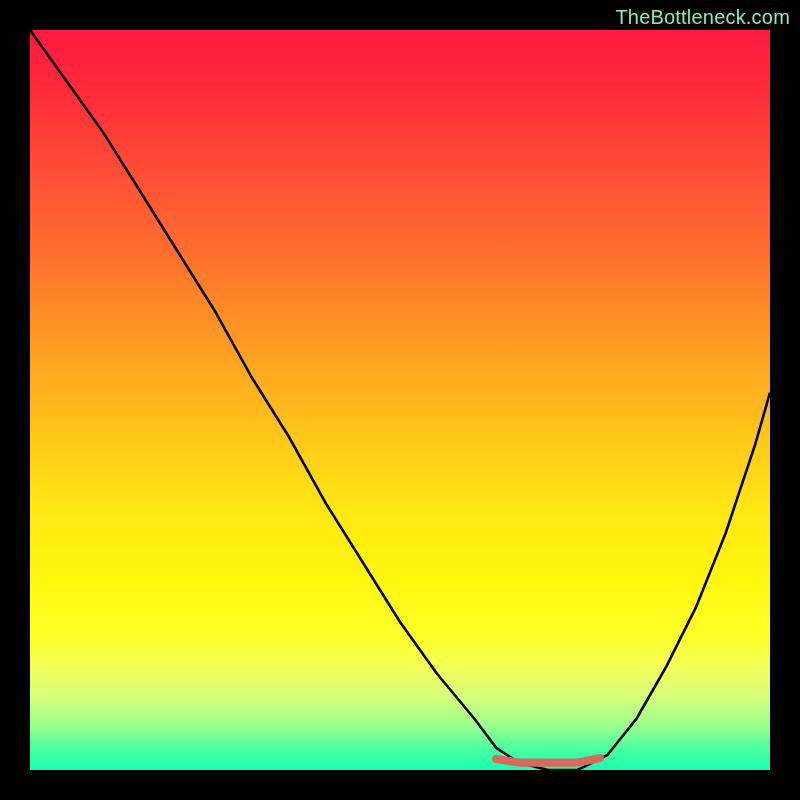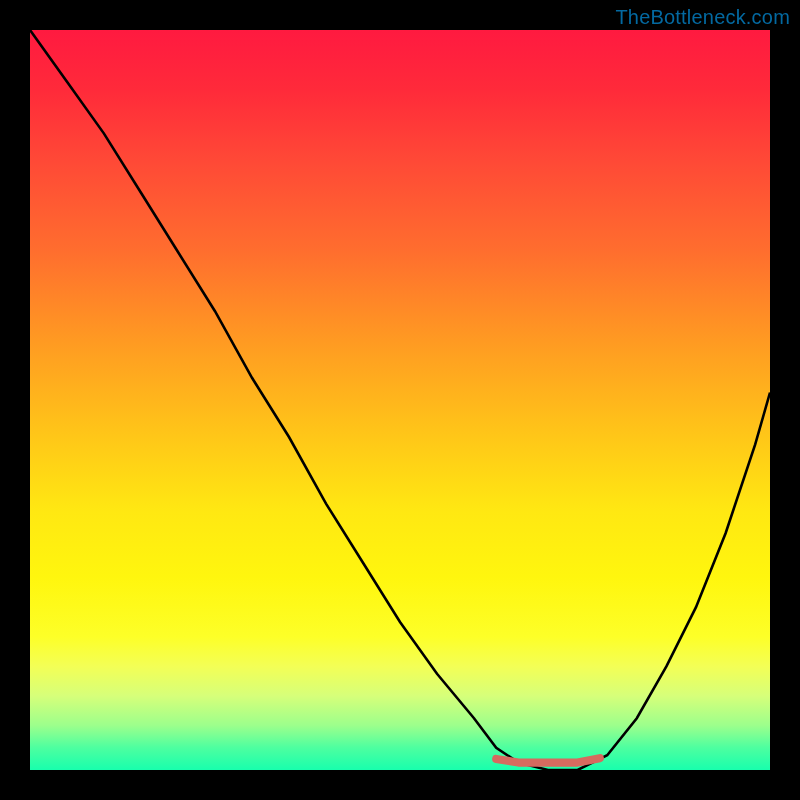--- a/index.html
+++ b/index.html
@@ -46,21 +46,21 @@
     position: absolute;
     left: 0;
     top: 0;
     width: 740px;
     height: 740px;
   }
   .watermark {
     position: absolute;
     top: 6px;
     right: 10px;
-    color: #0369a1;
+    color: #86efac;
     font-size: 20px;
     font-weight: 400;
     letter-spacing: 0.2px;
   }
 </style>
 </head>
 <body>
 
 <div class="frame">
   <div class="watermark">TheBottleneck.com</div>

